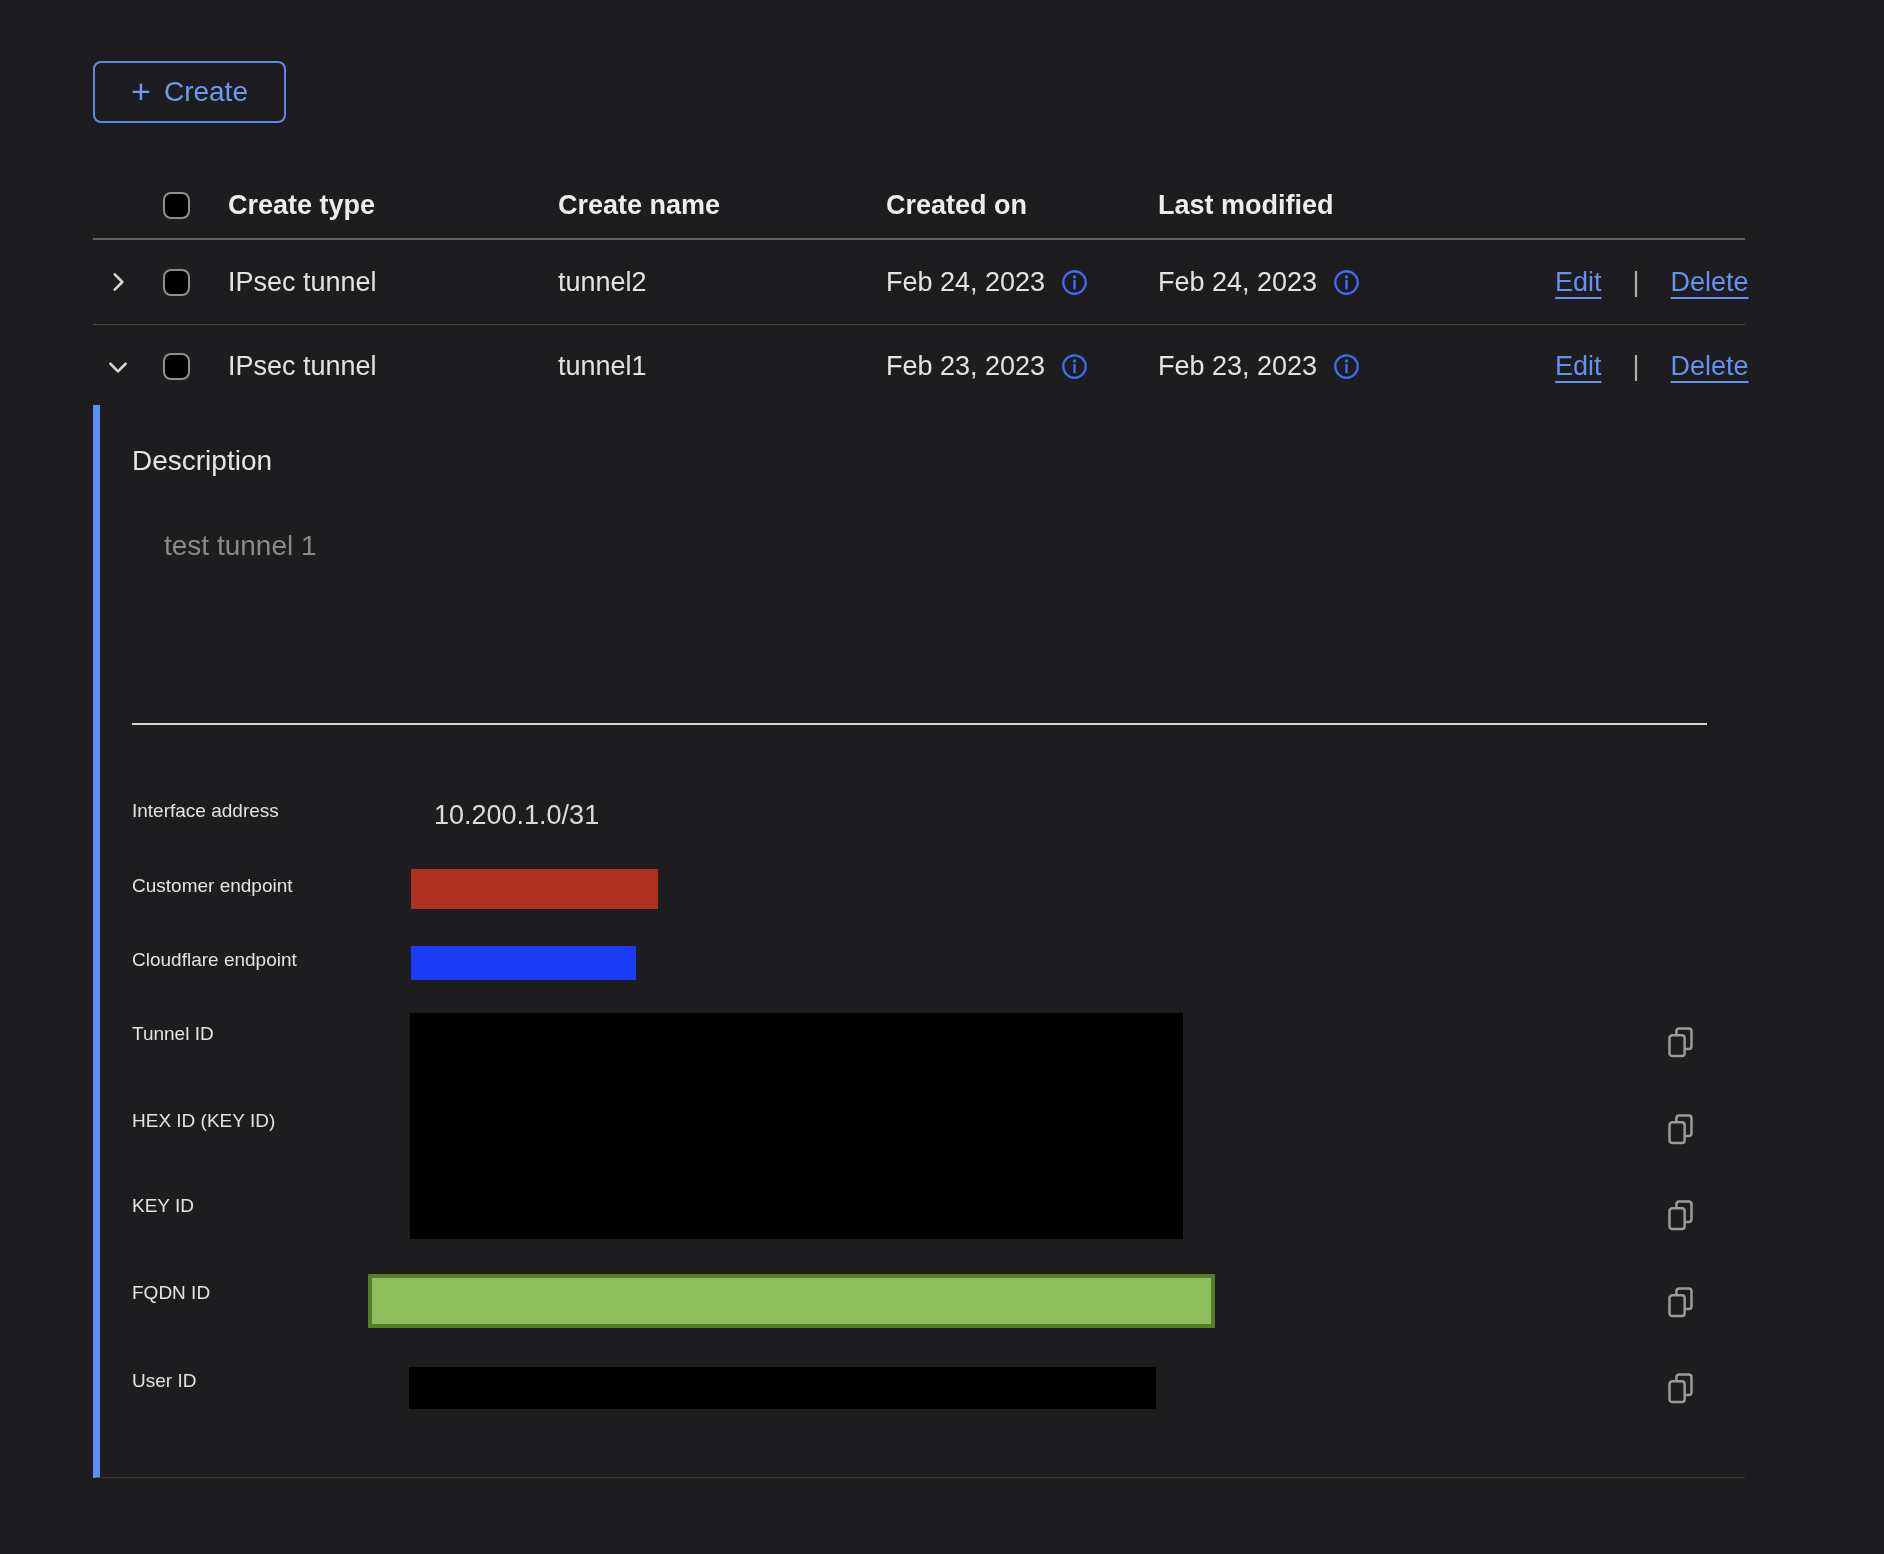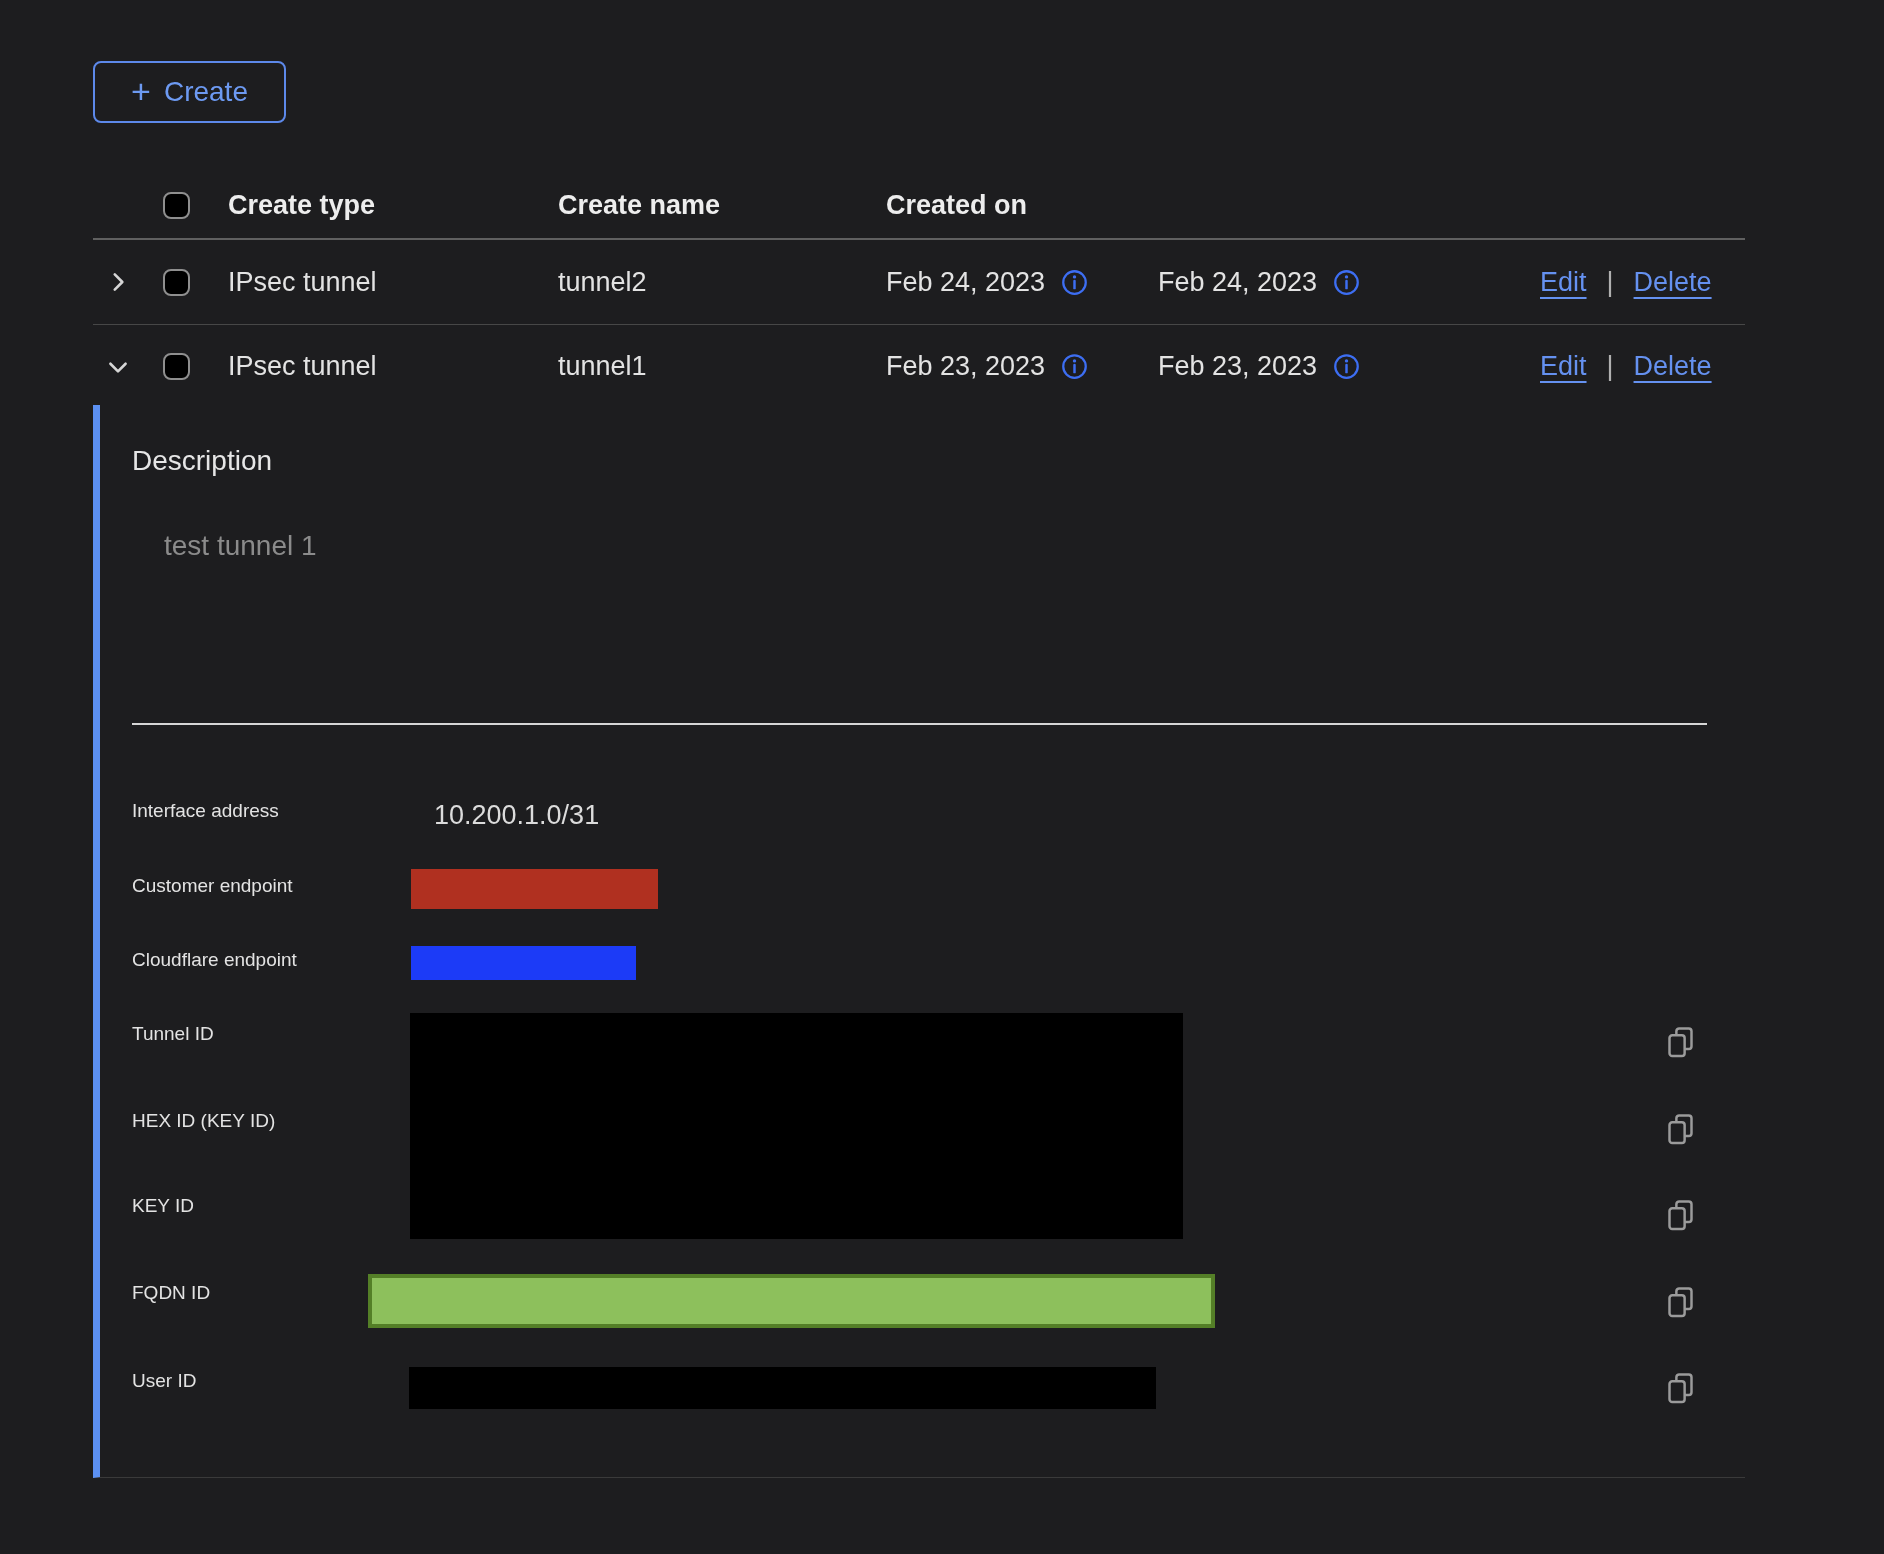--- a/index.html
+++ b/index.html
@@ -39,21 +39,21 @@
   .chevron-cell { padding-left: 8px; }
   .chk-cell { padding-left: 13px; }
   .checkbox {
     width: 27px; height: 27px;
     border: 2px solid #8f8f8f; border-radius: 8px;
     background: #000; cursor: pointer;
   }
   .chevron-btn { background: none; border: none; cursor: pointer; display: flex; align-items: center; padding: 4px; }
   .date-cell { gap: 16px; }
   .info-btn { background: none; border: none; cursor: pointer; display: flex; padding: 0; }
-  .actions-cell { gap: 20px; font-size: 27px; }
+  .actions-cell { gap: 31px; font-size: 27px; margin-left: 15px; }
   .link {
     color: #6591f0; text-decoration: underline;
     text-underline-offset: 6px; text-decoration-thickness: 2px;
     background: none; border: none; font-size: 27px; cursor: pointer;
     font-family: "Liberation Sans", sans-serif;
   }
   .action-sep { color: #b0b0b0; text-decoration: none; }
   
   .panel {
     position: absolute; left: 93px; top: 405px;
@@ -98,20 +98,21 @@
   <div class="table">
 
     <div class="trow thead">
       <div class="cell chevron-cell"></div>
       <div class="cell chk-cell">
         <div class="checkbox"></div>
       </div>
       <div class="cell">Create type</div>
       <div class="cell">Create name</div>
       <div class="cell">Created on</div>
+      <div class="cell">Last modified</div>
       <div class="cell"></div>
     </div>
 
     <div class="trow tbody-row">
       <div class="cell chevron-cell">
         <button class="chevron-btn">
           <svg width="26" height="26" viewBox="0 0 24 24">
             <polyline points="9,5 16,12 9,19" fill="none" stroke="#d6d6d6" stroke-width="2.4" stroke-linecap="round" stroke-linejoin="round"></polyline>
           </svg>
         </button>

